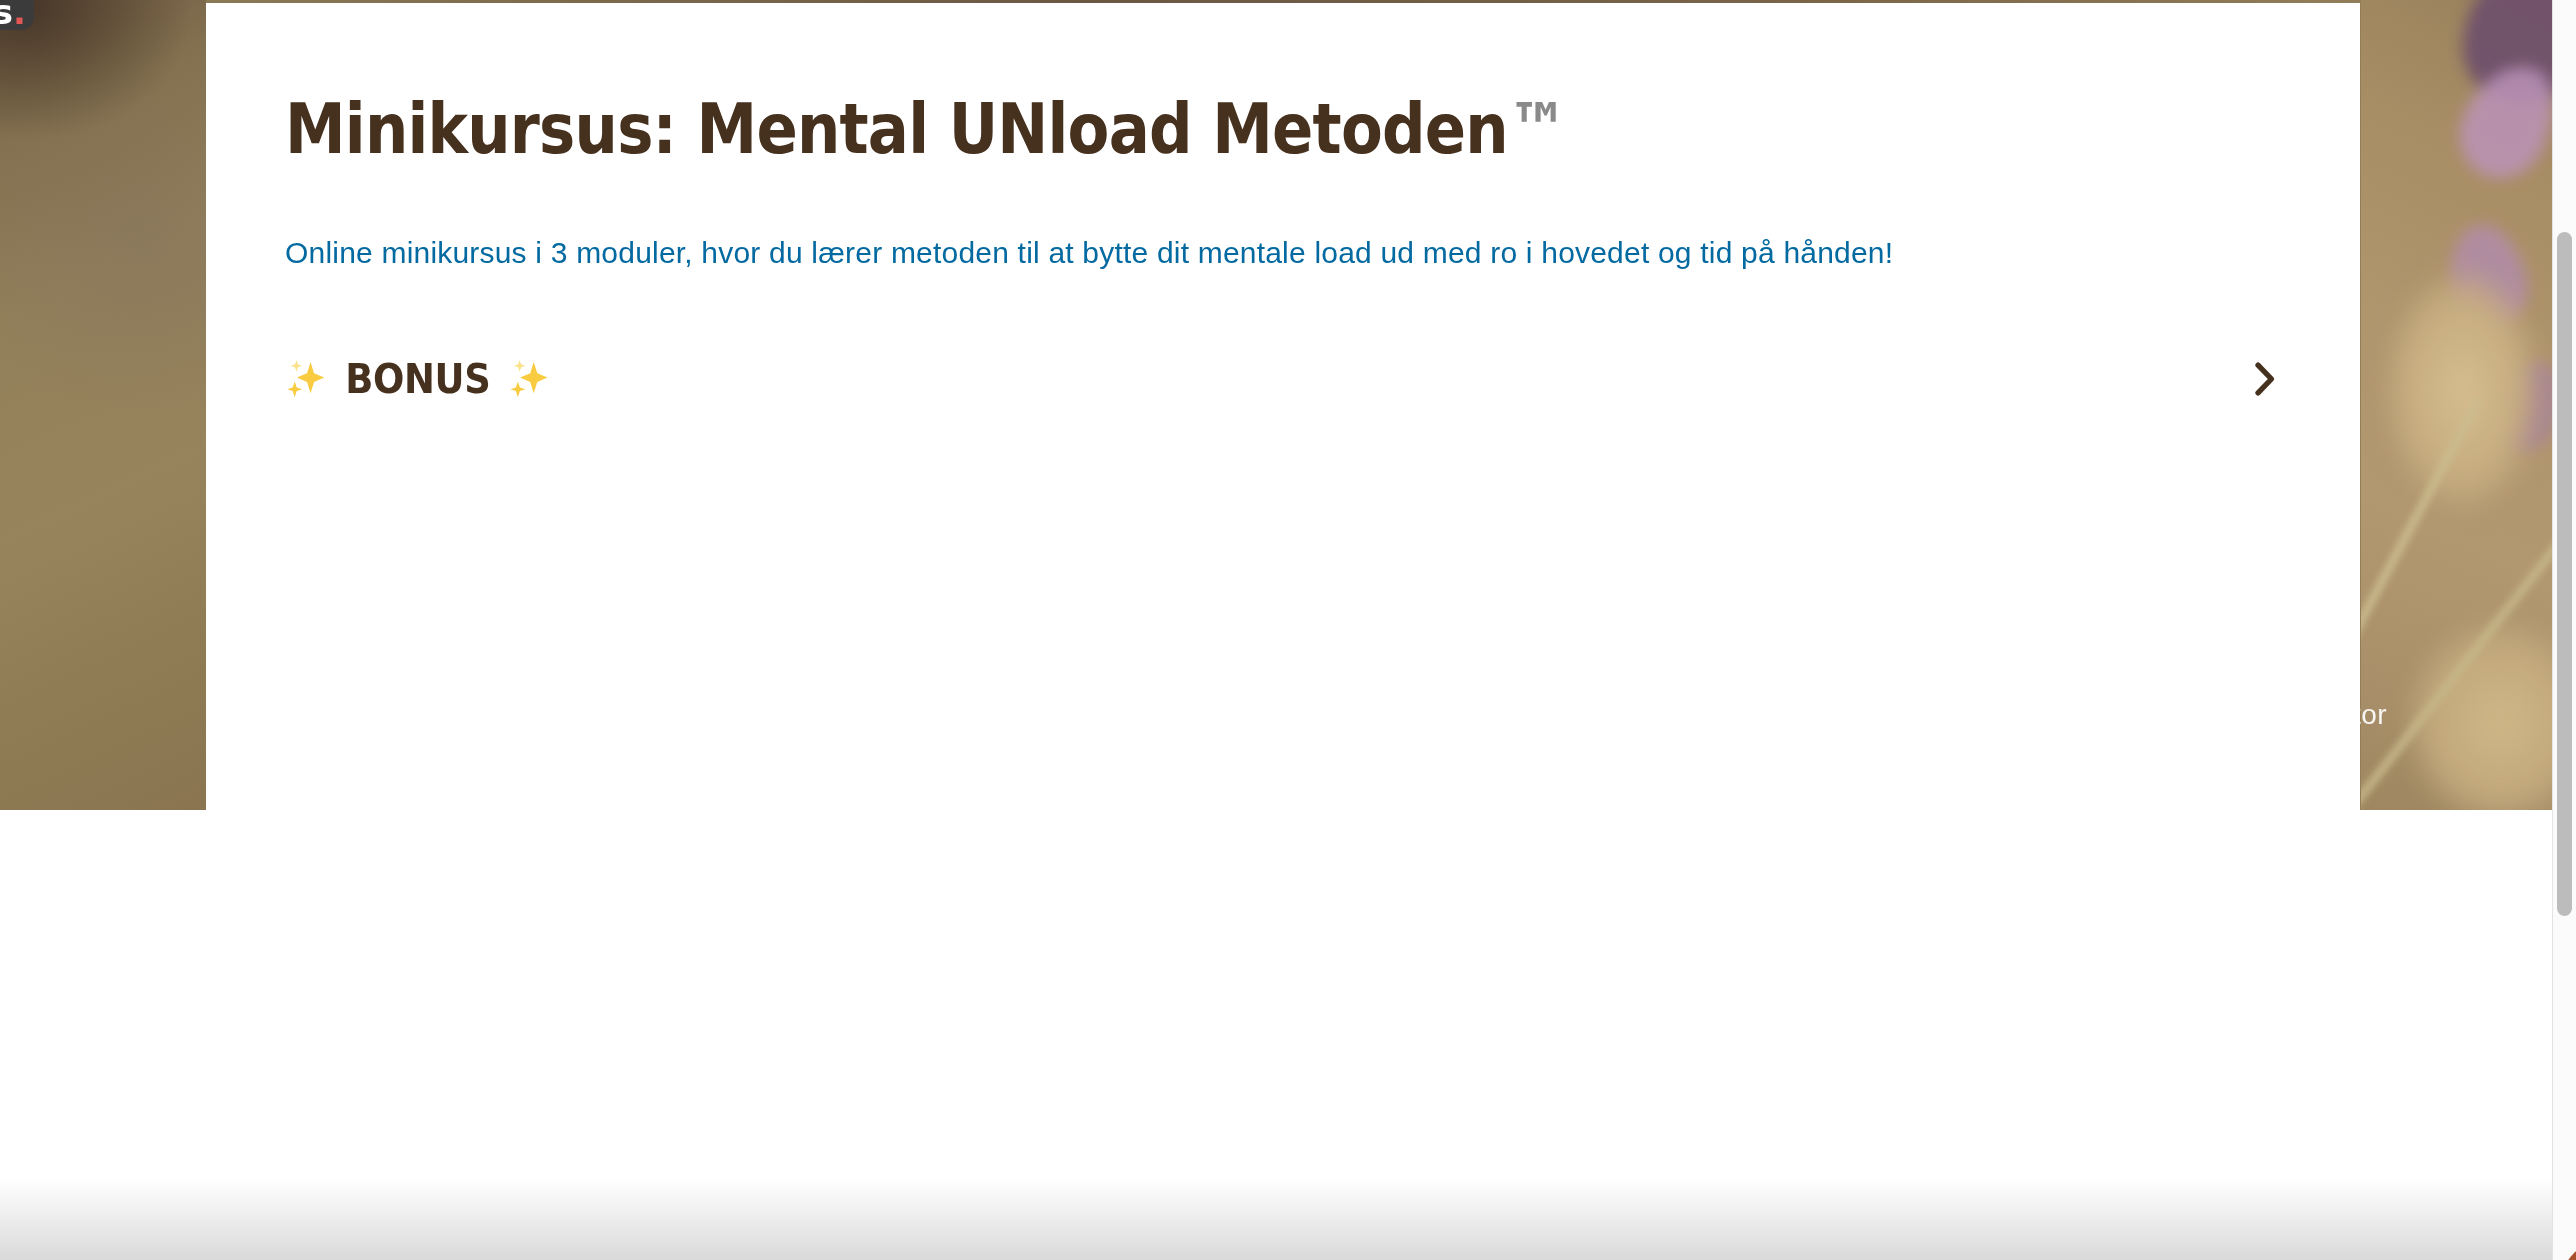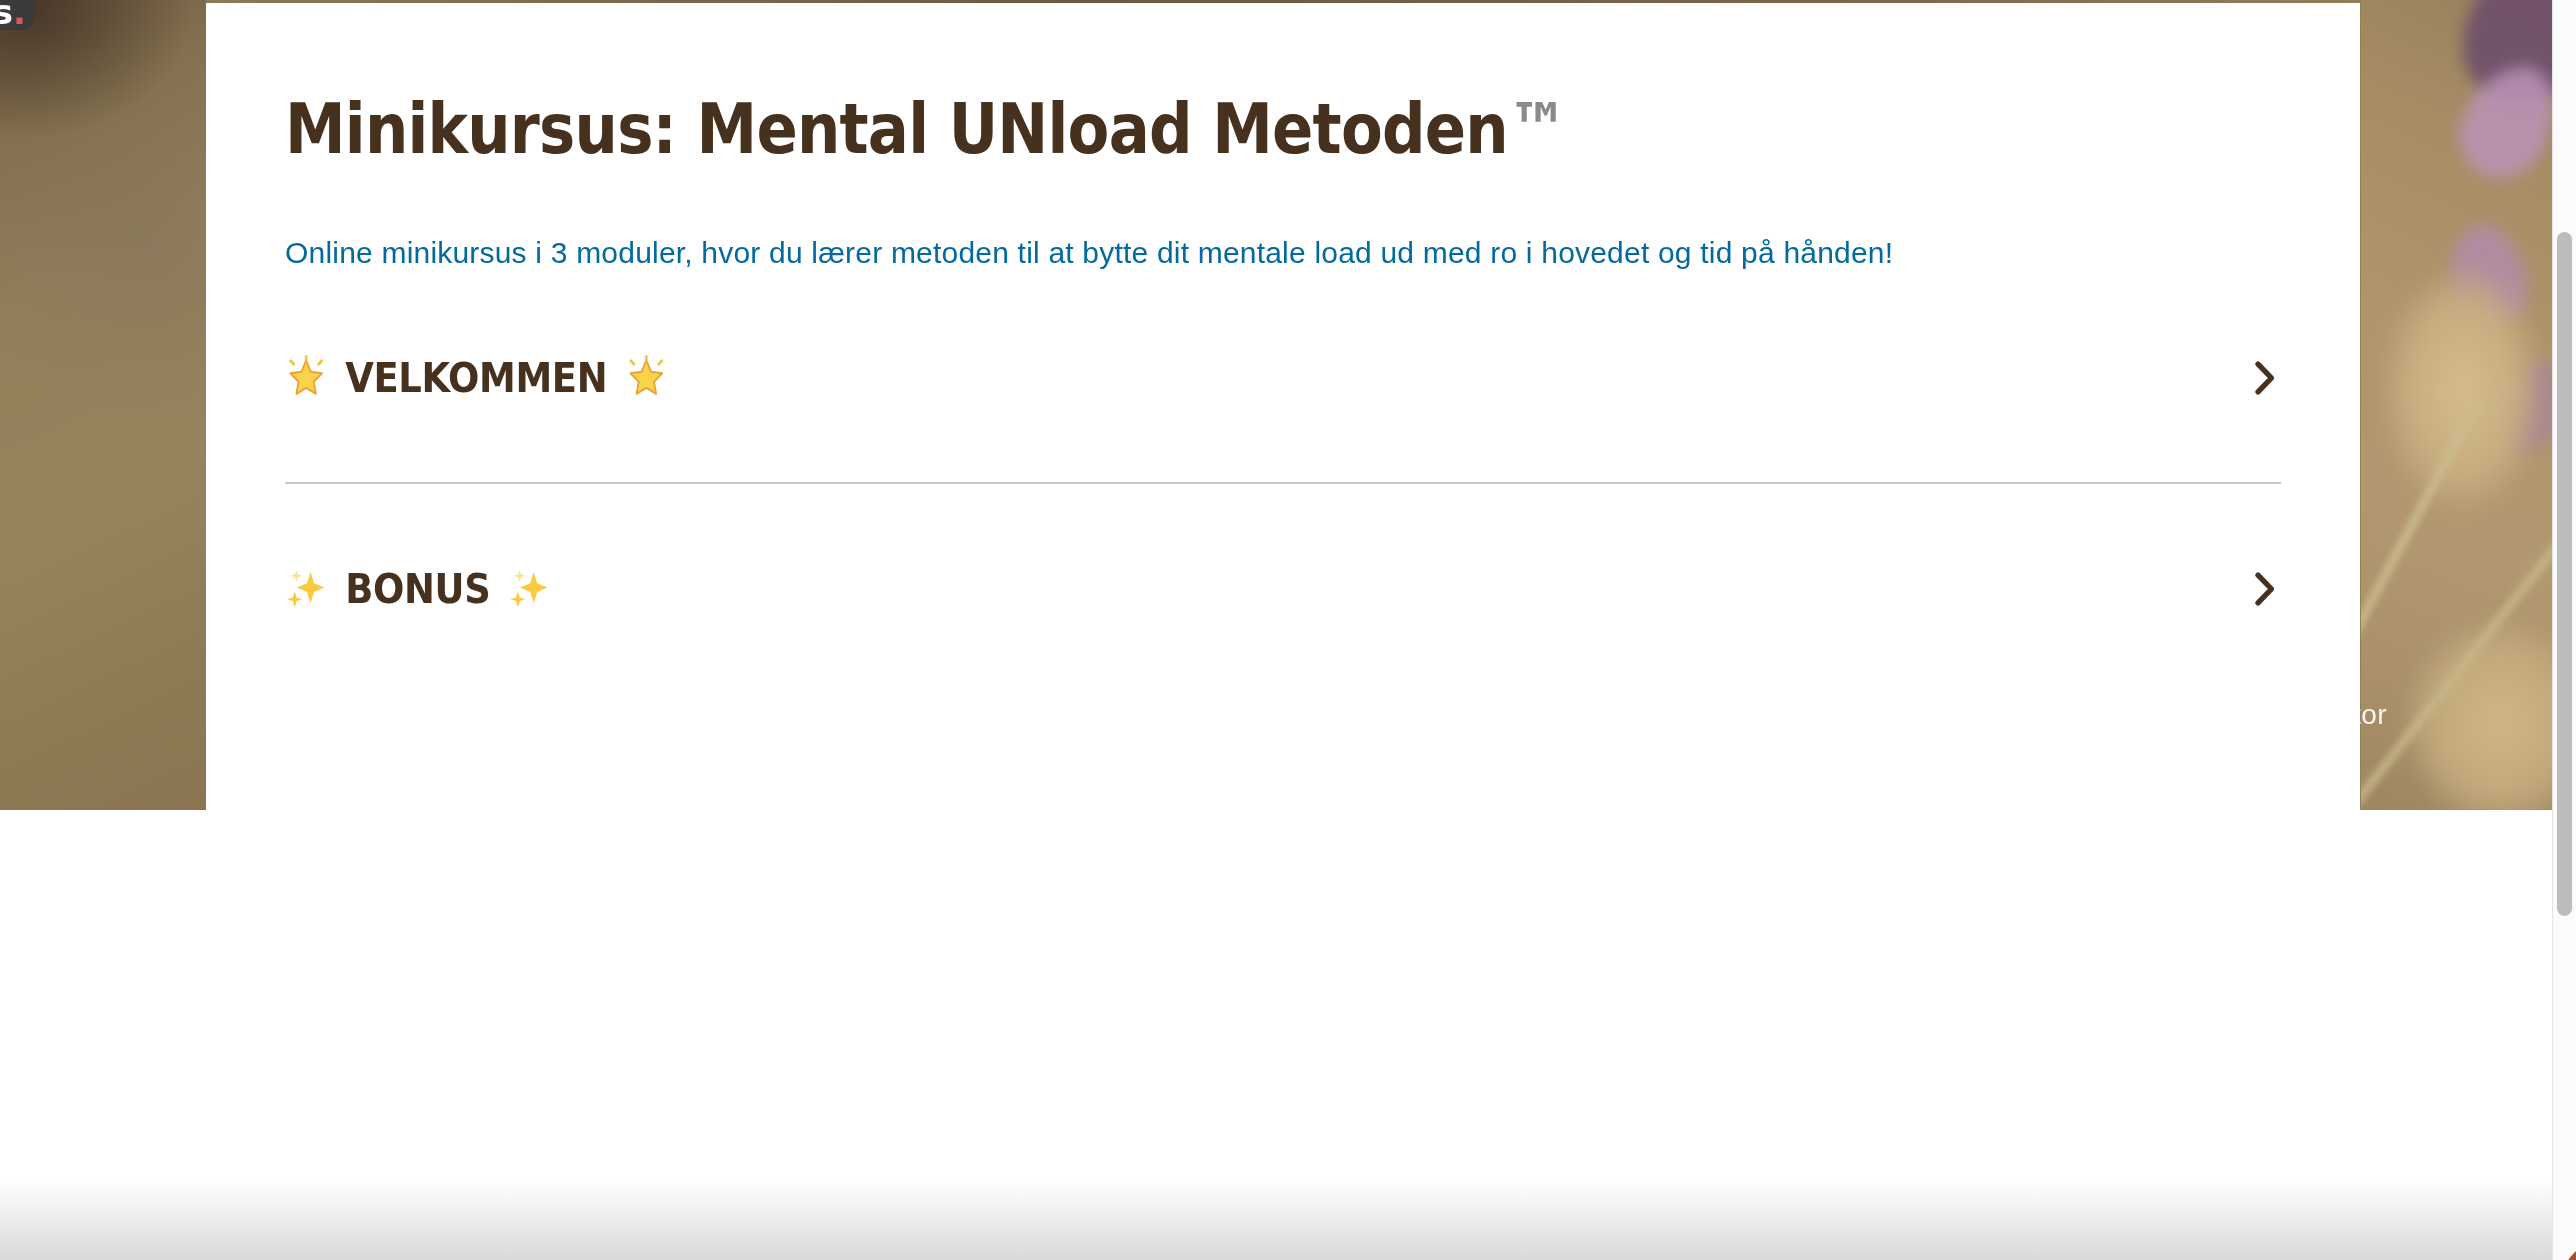--- a/index.html
+++ b/index.html
@@ -142,42 +142,20 @@
   </div>
 </div>
 
 <div class="photo-credit">tor</div>
 
 <div class="card">
   <div class="card-inner">
     <h1 class="page-title"><span>Minikursus: Mental UNload Metoden</span><span class="tm">™</span></h1>
     <p class="page-subtitle">Online minikursus i 3 moduler, hvor du lærer metoden til at bytte dit mentale load ud med ro i hovedet og tid på hånden!</p>
     <div class="accordion">
-  <div class="acc-item">
-    <div class="acc-left">
-      <span class="emoji emoji-left" title="🌟">
-              <svg width="47" height="47" viewBox="0 0 48 48">
-                <path d="M24 5.5l5.4 11.6 12.6 1.6-9.3 8.6 2.4 12.5L24 33.6l-11.1 6.2 2.4-12.5-9.3-8.6 12.6-1.6z" fill="#fbd34b" stroke="#e8a33b" stroke-width="2" stroke-linejoin="round"></path>
-                <path d="M6.5 6l3.5 3.5M41.5 6L38 9.5M24 1.5V5" stroke="#f5c242" stroke-width="3" stroke-linecap="round"></path>
-              </svg>
-            </span>
-      <span class="acc-label">VELKOMMEN</span>
-      <span class="emoji emoji-right" title="🌟">
-              <svg width="47" height="47" viewBox="0 0 48 48">
-                <path d="M24 5.5l5.4 11.6 12.6 1.6-9.3 8.6 2.4 12.5L24 33.6l-11.1 6.2 2.4-12.5-9.3-8.6 12.6-1.6z" fill="#fbd34b" stroke="#e8a33b" stroke-width="2" stroke-linejoin="round"></path>
-                <path d="M6.5 6l3.5 3.5M41.5 6L38 9.5M24 1.5V5" stroke="#f5c242" stroke-width="3" stroke-linecap="round"></path>
-              </svg>
-            </span>
-    </div>
-    <span class="chevron">
-            <svg width="21.5" height="36" viewBox="0 0 24 40">
-              <path d="M4.5 4.5L19.5 20 4.5 35.5" fill="none" stroke="#46301e" stroke-width="6" stroke-linecap="round" stroke-linejoin="round"></path>
-            </svg>
-          </span>
-  </div>
 
 
 
 
   <div class="acc-item">
     <div class="acc-left">
       <span class="emoji emoji-left" title="✨">
               <svg width="47" height="47" viewBox="0 0 48 48">
                 <path d="M29 6l4 11.5L44.5 22 33 26.5 29 38l-4-11.5L13.5 22 25 17.5z" fill="#f8cb40"></path>
                 <path d="M11 26l2.3 6.2 6.2 1.8-6.2 1.8L11 42l-2.3-6.2-6.2-1.8 6.2-1.8z" fill="#f8cb40"></path>

